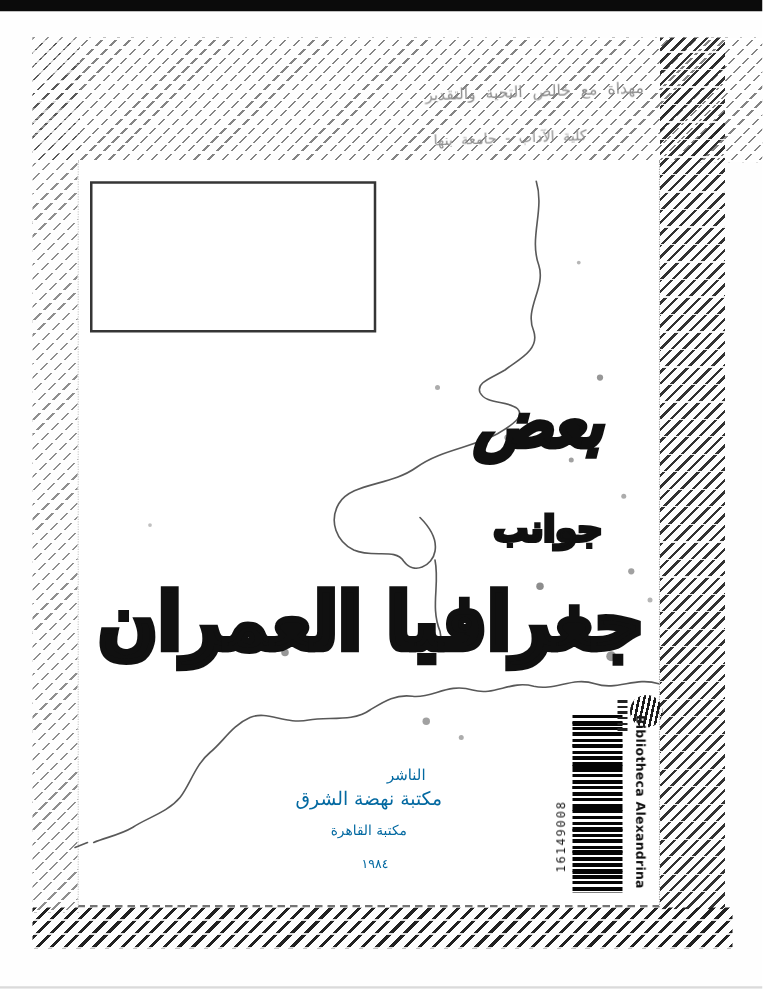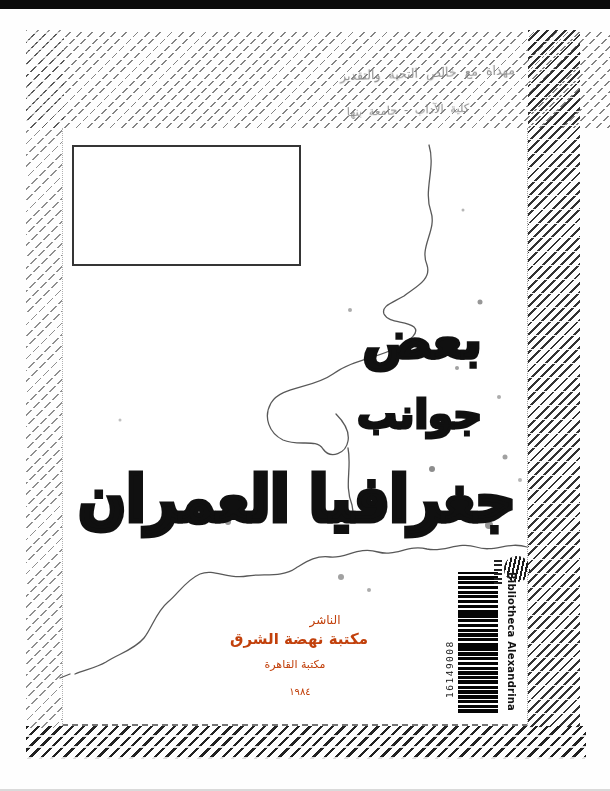--- a/index.html
+++ b/index.html
@@ -58,29 +58,29 @@
   
   .hand{position:absolute;z-index:4;direction:rtl;color:#8e8e8e;filter:blur(.45px);transform:rotate(-2deg);}
   #hand1{left:300px;top:66px;width:215px;font-size:12.5px;letter-spacing:.5px;word-spacing:4px;}
   #hand2{left:323px;top:103px;width:170px;font-size:11.5px;text-align:center;word-spacing:3px;}
 
   
   #map-svg{position:absolute;left:0;top:0;z-index:2;pointer-events:none;}
 
   
   .title{position:absolute;z-index:3;direction:rtl;color:#101010;font-weight:bold;line-height:1;white-space:nowrap;}
-  #title1{right:128px;top:314px;font-size:52px;-webkit-text-stroke:3.5px #101010;}
-  #title2{right:128px;top:394px;font-size:40px;-webkit-text-stroke:3px #101010;}
+  #title1{right:128px;top:314px;font-size:52px;font-style:italic;-webkit-text-stroke:3.5px #101010;}
+  #title2{right:128px;top:410px;font-size:28px;-webkit-text-stroke:3px #101010;}
   #title3{left:70px;right:86px;top:468px;font-size:56px;-webkit-text-stroke:4.5px #101010;
           text-align:center;letter-spacing:1px;transform:scaleY(1.12);transform-origin:top center;}
 
   
-  .pub{position:absolute;z-index:3;direction:rtl;color:#c2410c;text-align:center;filter:blur(.3px);}
+  .pub{position:absolute;z-index:3;direction:rtl;color:#0369a1;text-align:center;filter:blur(.3px);}
   #pub-label{left:288px;top:613px;width:74px;font-size:12px;}
-  #pub-name{left:222px;top:630px;width:146px;font-size:15px;font-weight:bold;text-align:right;}
+  #pub-name{left:222px;top:630px;width:146px;font-size:15px;font-weight:normal;}
   #pub-loc{left:238px;top:658px;width:114px;font-size:11px;}
   #pub-year{left:266px;top:686px;width:68px;font-size:10px;letter-spacing:2px;}
 
   
   #barcode-wrap{position:absolute;left:448px;top:556px;width:92px;height:166px;z-index:4;}
   #bars{
     position:absolute;left:10px;top:16px;width:40px;height:142px;
     background-image:
       repeating-linear-gradient(180deg,#050505 0 2.5px,transparent 2.5px 4.5px,#050505 4.5px 7.5px,transparent 7.5px 9.5px),
       repeating-linear-gradient(180deg,transparent 0 6px,#050505 6px 8.5px,transparent 8.5px 17px);

